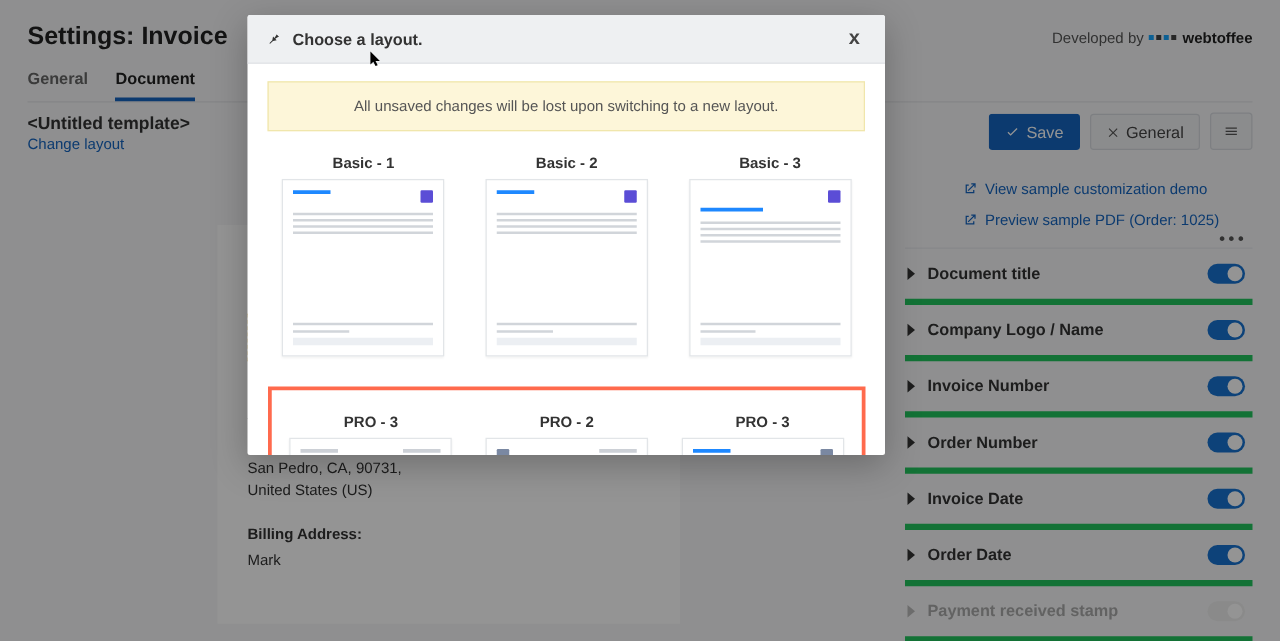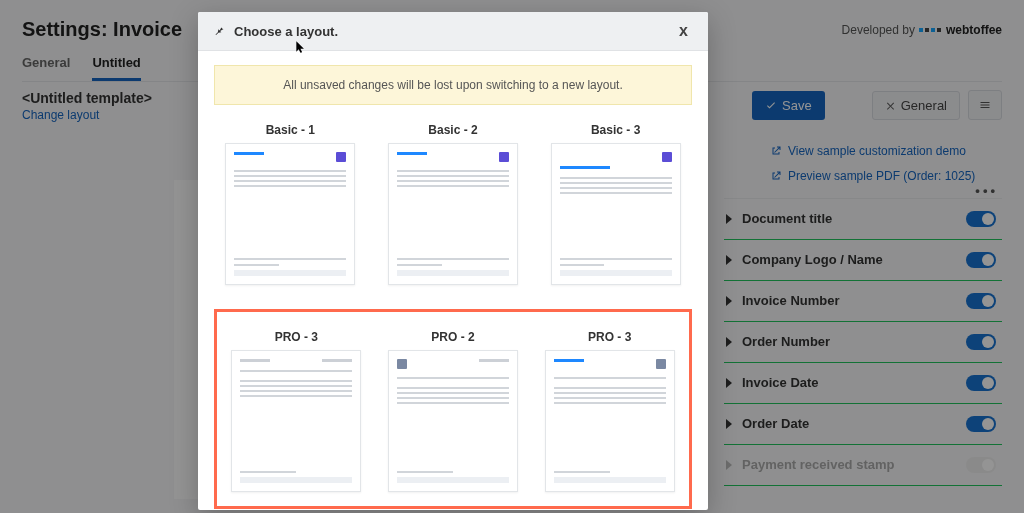--- a/index.html
+++ b/index.html
@@ -105,21 +105,20 @@
   .btn {
     display: inline-flex;
     align-items: center;
     gap: 5px;
     padding: 6px 12px;
     border-radius: 3px;
     font-size: 13px;
     cursor: pointer;
     border: 1px solid transparent;
     background: #fff;
-    margin-left: 39px;
   }
   .btn-primary {
     background: var(--blue);
     color: #fff;
   }
   .btn-primary svg { fill:#fff; }
   .btn-secondary {
     background: #f0f1f3;
     border-color: #d8dbe0;
     color: #444;
@@ -211,21 +210,21 @@
   }
 
   .acc {
     border-top: 1px solid #e8eaed;
   }
   .acc-item {
     display:flex;
     align-items:center;
     justify-content: space-between;
     padding: 12px 6px 12px 2px;
-    border-bottom: 1px solid #22c55e;
+    border-bottom: 5px solid #22c55e;
   }
   .acc-left {
     display:flex;
     align-items:center;
     gap: 10px;
     font-size: 13px;
     font-weight: 600;
     color:#333;
   }
   .acc-left .tri {
@@ -263,21 +262,21 @@
   .scrim {
     position:absolute;
     inset:0;
     background: var(--overlay);
   }
   .modal {
     position:absolute;
     top: 12px;
     left: 198px;
     width: 510px;
-    height: 498px;
+    height: 352px;
     background:#fff;
     border-radius: 2px;
     box-shadow: 0 8px 28px rgba(0,0,0,.25);
     display:flex;
     flex-direction:column;
     overflow:hidden;
   }
   .modal-head {
     background:#eef0f2;
     padding: 10px 14px;
@@ -379,21 +378,21 @@
         <span class="bls"></span>
         <span class="blo"></span>
         <span class="bls"></span>
         <span class="txt">webtoffee</span>
       </span>
     </div>
   </div>
 
   <div class="tabs">
     <div class="tab">General</div>
-    <div class="tab active">Untitled</div>
+    <div class="tab active">Document</div>
   </div>
 
   <div class="template-row">
     <div class="tpl-left">
       <div class="tpl-name">&lt;Untitled template&gt;</div>
       <div class="change-link">Change layout</div>
     </div>
     <div class="tpl-actions">
       <div class="btn btn-primary">
         <svg width="12" height="12" viewBox="0 0 24 24">

